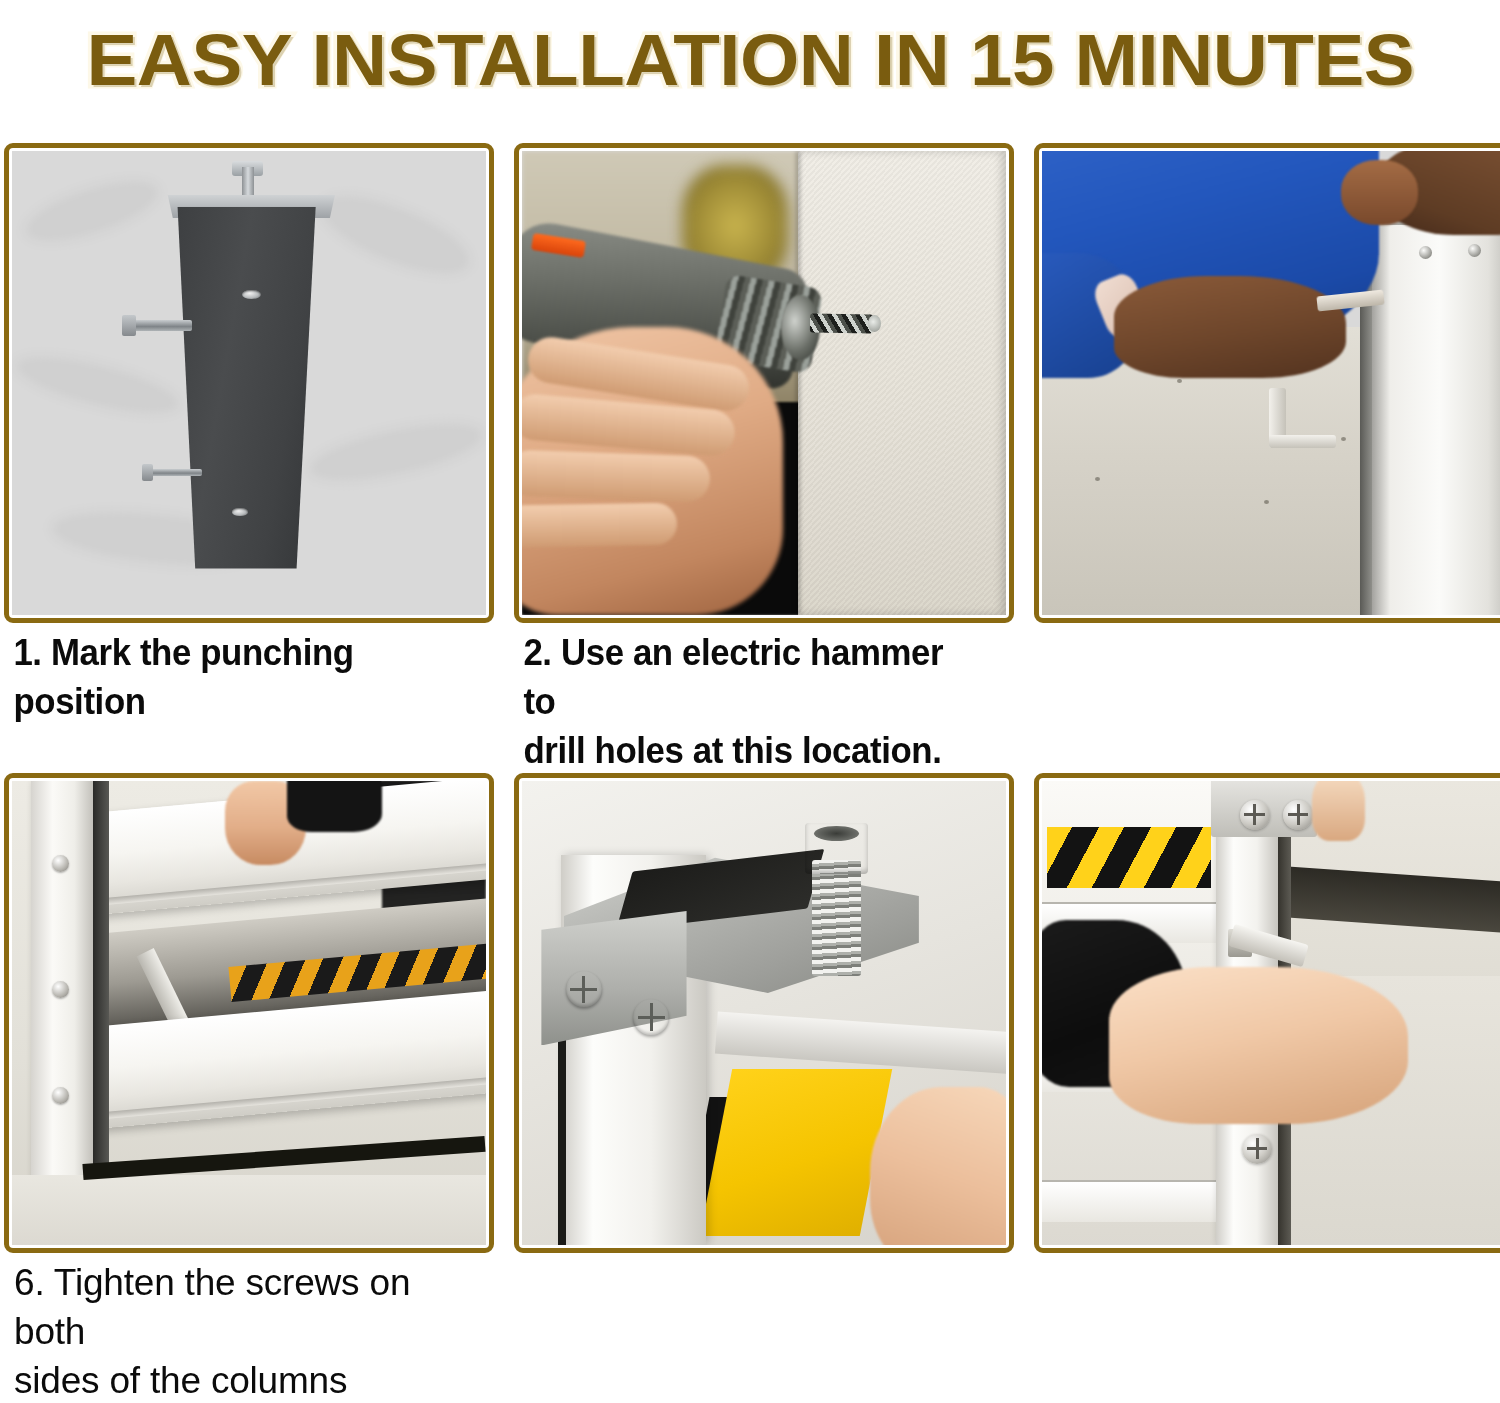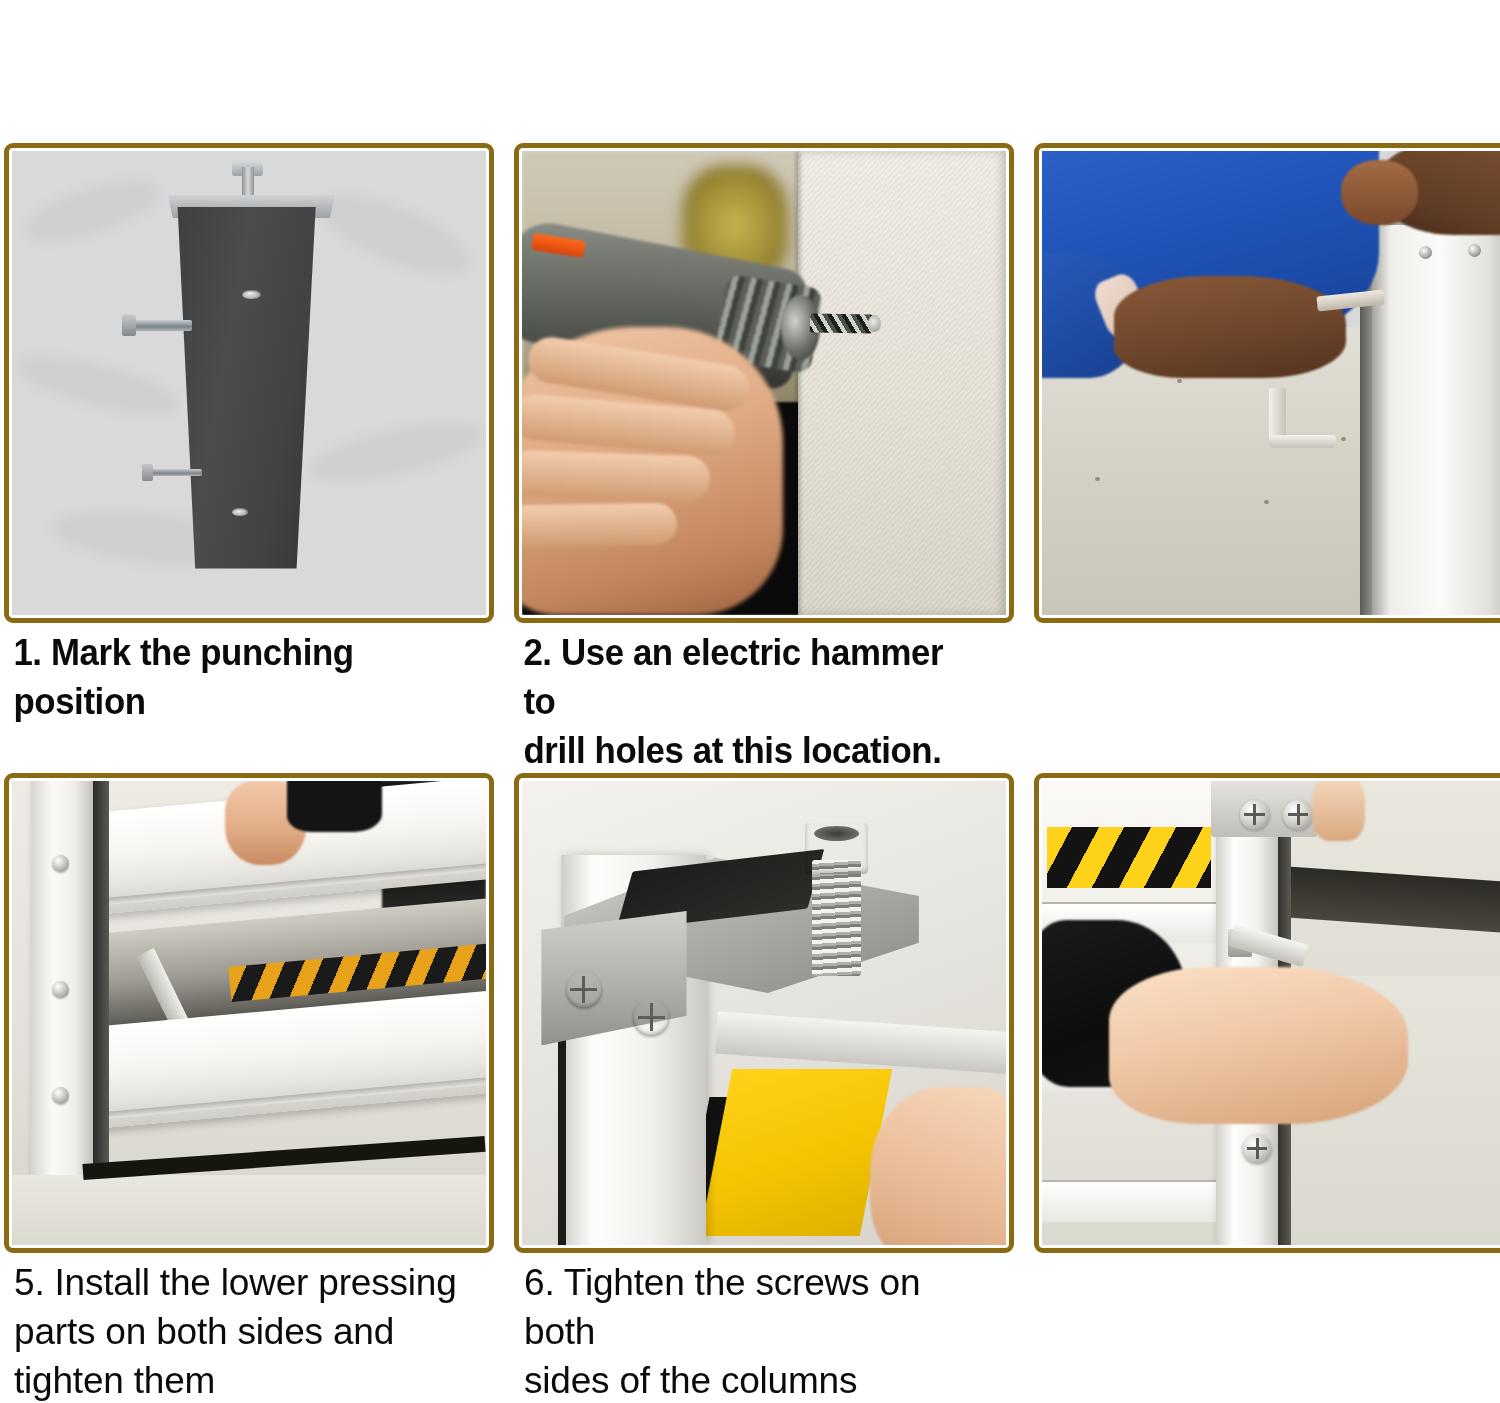--- a/index.html
+++ b/index.html
@@ -638,20 +638,23 @@
   .p6 .floor6 {
     position: absolute; right: 0; bottom: 0; width: 56%; height: 58%;
     background: linear-gradient(180deg,#e7e4dc 0%, #dbd8cf 100%);
   }
 </style>
 </head>
 <body>
 
 <div class="sheet">
 
+  <div class="title-bar">
+    <div class="headline">EASY INSTALLATION IN 15 MINUTES</div>
+  </div>
 
   <div class="grid">
 
     <div class="cell-photo">
       <div class="frame">
         <div class="photo p1">
           <div class="wrinkle w1"></div>
           <div class="wrinkle w2"></div>
           <div class="wrinkle w3"></div>
           <div class="wrinkle w4"></div>
@@ -796,25 +799,20 @@
           <div class="tool6-tip"></div>
           <div class="tool6"></div>
           <div class="sleeve6"></div>
           <div class="hand6"></div>
           <div class="thumb6"></div>
         </div>
       </div>
     </div>
 
 
-    <div class="caption">
-      <div>5. Install the lower pressing</div>
-      <div>parts on both sides and</div>
-      <div>tighten them</div>
-    </div>
 
     <div class="caption">
       <div>6. Tighten the screws on both</div>
       <div>sides of the columns</div>
     </div>
 
   </div>
 </div>
 
 </body></html>

